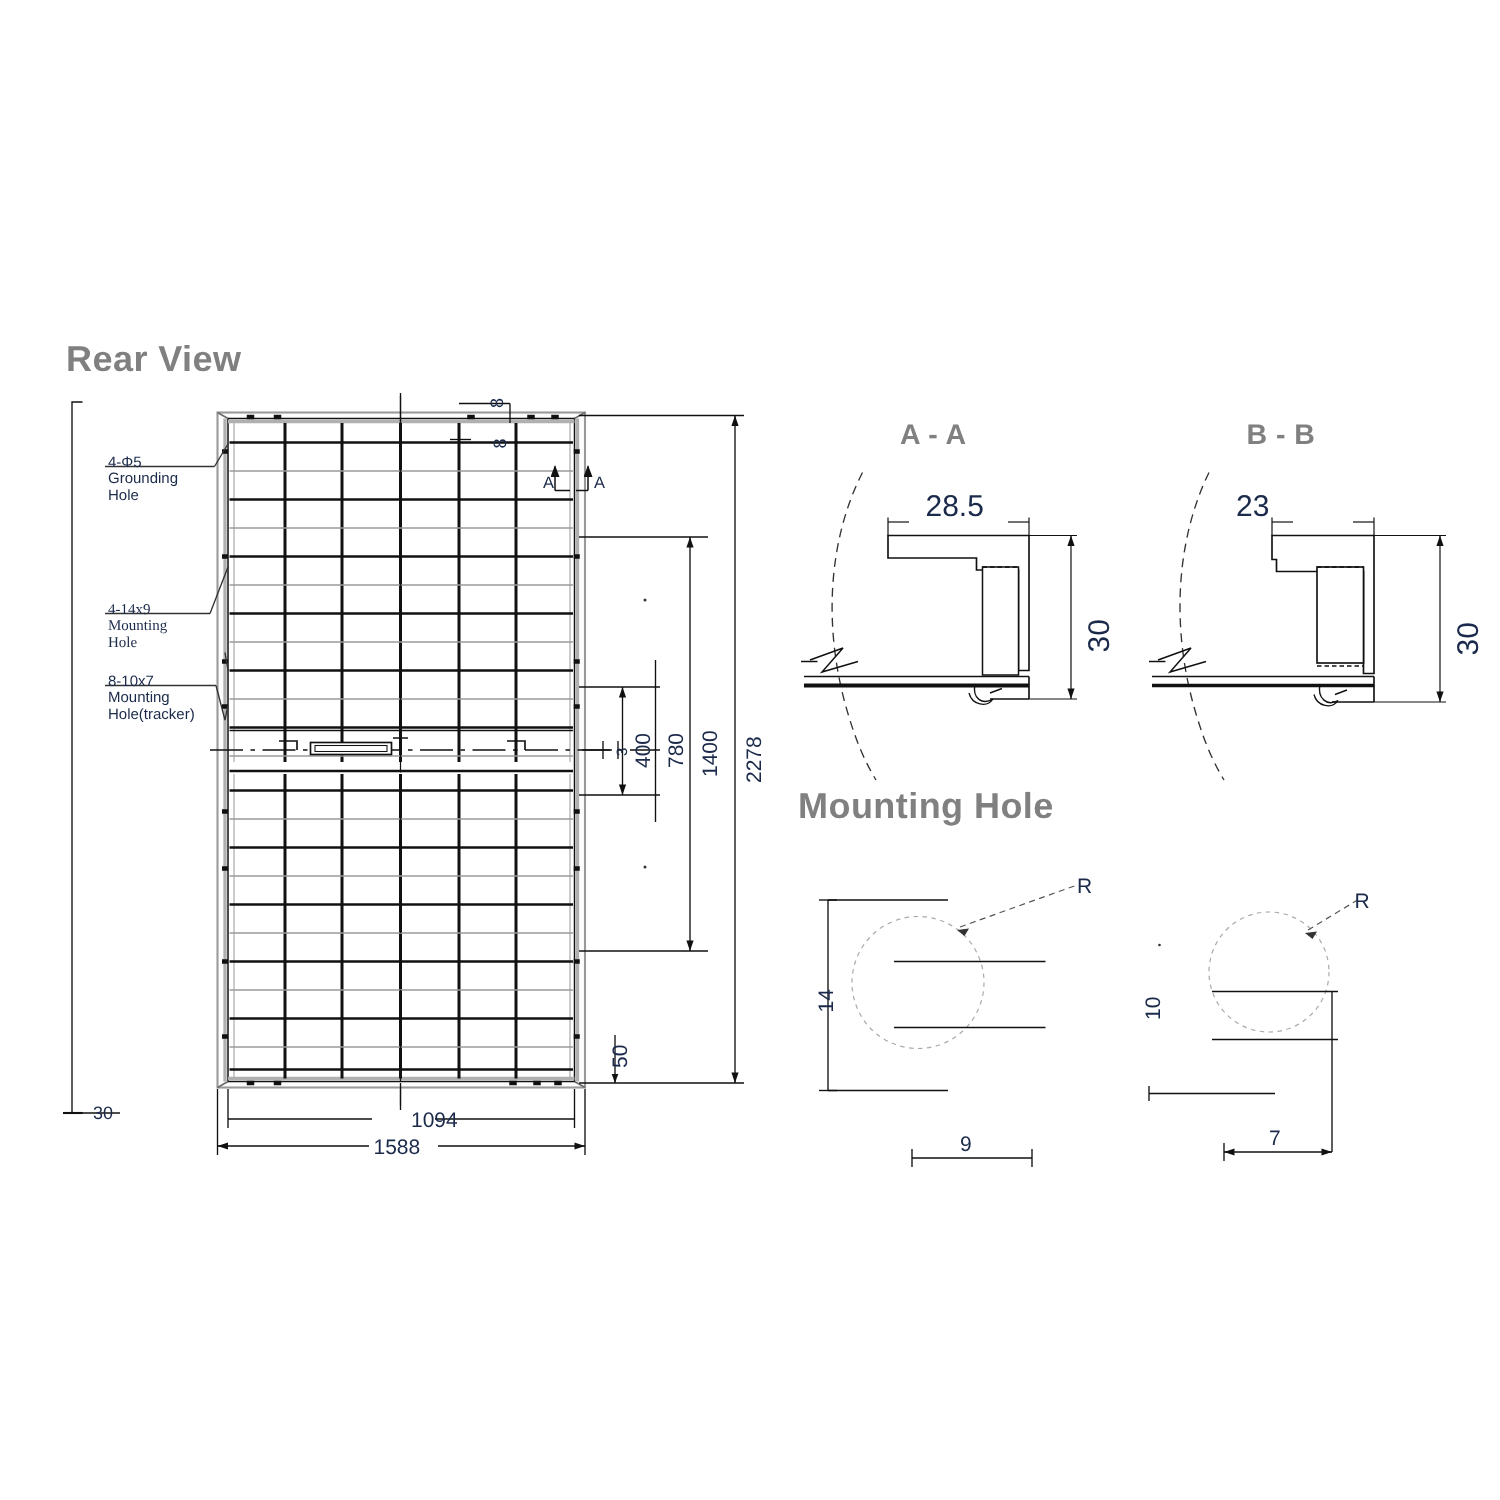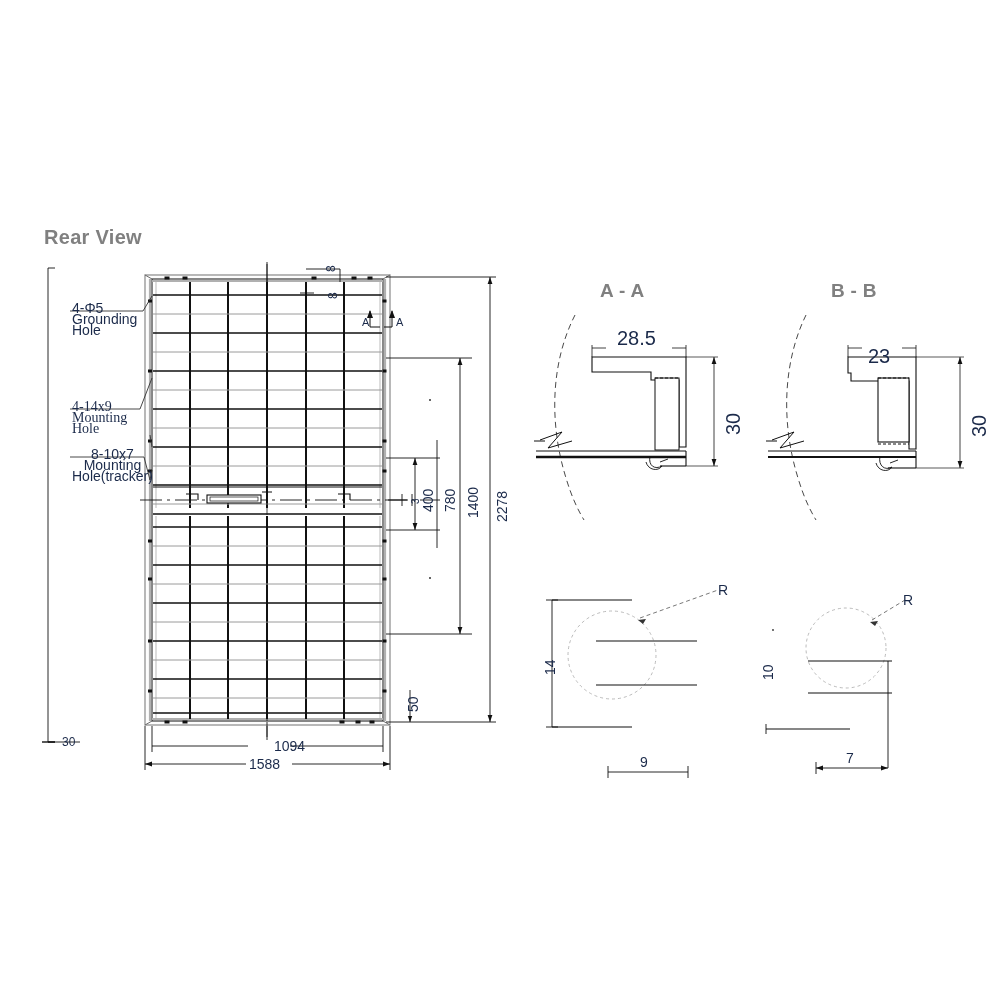--- a/index.html
+++ b/index.html
@@ -26,54 +26,55 @@
     width: 1000px;
     height: 1000px;
   }
   .heading {
     position: absolute;
     color: #808080;
     font-weight: bold;
     letter-spacing: 0.3px;
     white-space: nowrap;
   }
-  .h-main { font-size: 20px; }
+  .h-main { font-size: 24px; }
   .h-sub  { font-size: 19px; }
   .dimtext {
     position: absolute;
     color: #1b2a4a;
     font-size: 12px;
     white-space: nowrap;
     font-family: "Liberation Sans", sans-serif;
   }
   .dimtext.big { font-size: 20px; }
   .dimtext.med { font-size: 14px; }
   .dimtext.sm  { font-size: 10px; }
   .rot90 { transform: rotate(-90deg); transform-origin: left top; }
   .note {
     position: absolute;
     color: #1b2a4a;
-    font-size: 14px;
+    font-size: 10px;
     line-height: 11px;
     white-space: nowrap;
   }
   .secmark {
     position: absolute;
     color: #1b2a4a;
     font-size: 11px;
   }
 </style>
 </head>
 <body>
 
 <div id="stage">
 
   <div class="heading h-main" style="left:44px; top:226px;">Rear View</div>
   <div class="heading h-sub" style="left:600px; top:280px;">A - A</div>
   <div class="heading h-sub" style="left:831px; top:280px;">B - B</div>
+  <div class="heading h-main" style="left:532px; top:524px;">Mounting Hole</div>
 
   <svg class="draw" viewBox="0 0 1000 1000">
     <defs>
       <marker id="arrA" markerWidth="8" markerHeight="6" refX="7" refY="3" orient="auto">
         <path d="M0,0 L8,3 L0,6 z" fill="#111"></path>
       </marker>
       <marker id="arrB" markerWidth="8" markerHeight="6" refX="1" refY="3" orient="auto">
         <path d="M8,0 L0,3 L8,6 z" fill="#111"></path>
       </marker>
       <clipPath id="panelClipTop">
@@ -405,21 +406,21 @@
     <span>Grounding</span><br>
     <span>Hole</span>
   </div>
 
   <div class="note" style="left:72px; top:401px;font-family:Liberation Serif, serif;">
     <span>4-14x9</span><br>
     <span>Mounting</span><br>
     <span>Hole</span>
   </div>
 
-  <div class="note" style="left:72px; top:449px;text-align:center;">
+  <div class="note" style="left:72px; top:449px;">
     <span>8-10x7</span><br>
     <span>Mounting</span><br>
     <span>Hole(tracker)</span>
   </div>
 
   <div class="dimtext" style="left:62px; top:735px;">30</div>
 
   <div class="dimtext rot90" style="left:324px; top:272px;">8</div>
   <div class="dimtext rot90" style="left:326px; top:299px;">8</div>
 
@@ -432,21 +433,21 @@
   <div class="dimtext rot90 med" style="left:494px; top:522px;">2278</div>
   <div class="dimtext rot90 sm" style="left:410px; top:504px;">3</div>
   <div class="dimtext rot90 med" style="left:405px; top:712px;">50</div>
 
   <div class="dimtext med" style="left:251px; top:738px;margin-left:23px;">1094</div>
   <div class="dimtext med" style="left:249px; top:756px;">1588</div>
 
   <div class="dimtext big" style="left:617px; top:327px;">28.5</div>
   <div class="dimtext rot90 big" style="left:722px; top:435px;">30</div>
 
-  <div class="dimtext big" style="left:868px; top:327px;margin-top:18px;">23</div>
+  <div class="dimtext big" style="left:824px; top:327px;">23</div>
   <div class="dimtext rot90 big" style="left:968px; top:437px;">30</div>
 
   <div class="dimtext rot90 med" style="left:542px; top:675px;">14</div>
   <div class="dimtext med" style="left:640px; top:754px;">9</div>
   <div class="dimtext med" style="left:718px; top:582px;">R</div>
 
   <div class="dimtext rot90 med" style="left:760px; top:680px;">10</div>
   <div class="dimtext med" style="left:846px; top:750px;">7</div>
   <div class="dimtext med" style="left:903px; top:592px;">R</div>
 

